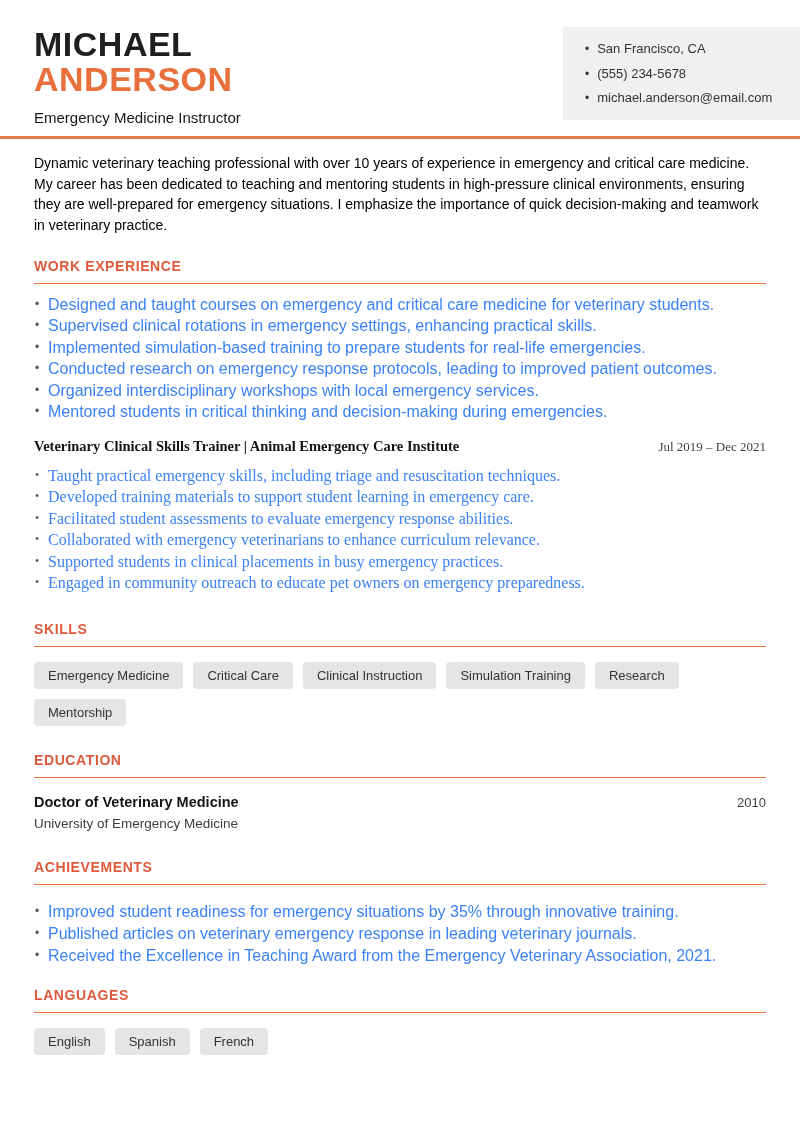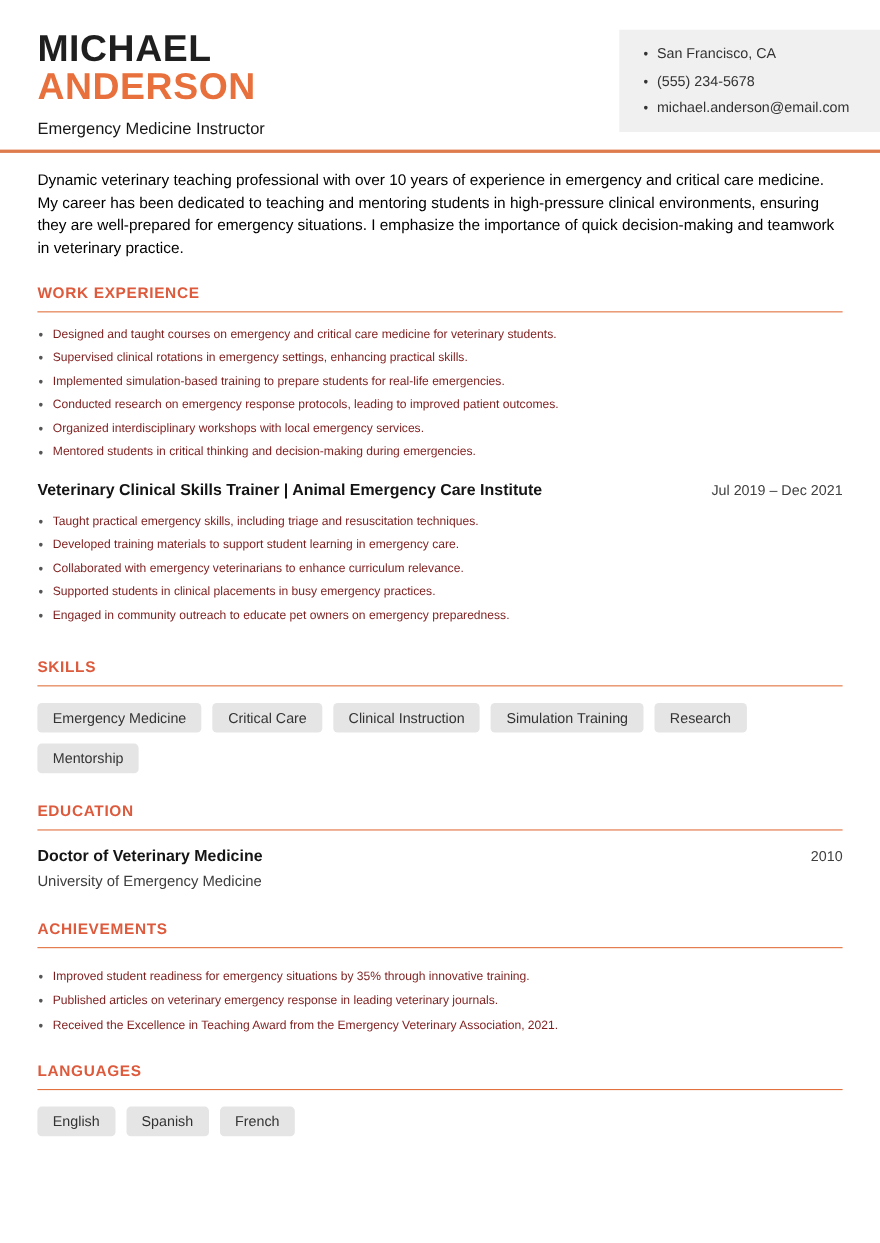--- a/index.html
+++ b/index.html
@@ -57,28 +57,28 @@
 
   .job-head, .edu-head {
     display: flex; justify-content: space-between; align-items: baseline;
   }
   .job-head { margin-top: 16px; }
   .job-title { font-size: 14.5px; font-weight: 700; color: #141414; }
   .job-dates, .edu-year { font-size: 13px; color: #3f3f3f; white-space: nowrap; margin-left: 16px; }
 
   ul.bullets { list-style: none; margin-top: 11px; }
   ul.bullets li {
-    font-size: 11px; color: #7f1d1d; line-height: 19.5px;
+    font-size: 16px; color: #3b82f6; line-height: 19.5px;
     margin-bottom: 2px; padding-left: 14px; position: relative;
   }
   ul.bullets li::before {
     content: "•"; position: absolute; left: 1px; top: 0;
     color: #555555; font-size: 12px;
   }
-  .job-2 { margin-top: 12px; }
+  .job-2 { margin-top: 12px; font-family: Liberation Serif, serif; }
 
   .chip-row { display: flex; flex-wrap: wrap; gap: 10px; margin-top: 15px; }
   .chip {
     background: #e5e5e5; border-radius: 4px; padding: 7px 14px;
     font-size: 13px; color: #333333; line-height: 13px; display: inline-block;
   }
 
   .edu-head { margin-top: 16px; }
   .edu-degree { font-size: 14.5px; font-weight: 700; color: #141414; text-align: center; }
   .edu-school { margin-top: 6px; font-size: 13.5px; color: #3d3d3d; }
@@ -137,20 +137,21 @@
       </div>
 
       <div class="job job-2">
         <div class="job-head">
           <h3 class="job-title">Veterinary Clinical Skills Trainer | Animal Emergency Care Institute</h3>
           <span class="job-dates">Jul 2019 – Dec 2021</span>
         </div>
         <ul class="bullets">
           <li>Taught practical emergency skills, including triage and resuscitation techniques.</li>
           <li>Developed training materials to support student learning in emergency care.</li>
+          <li>Facilitated student assessments to evaluate emergency response abilities.</li>
           <li>Collaborated with emergency veterinarians to enhance curriculum relevance.</li>
           <li>Supported students in clinical placements in busy emergency practices.</li>
           <li>Engaged in community outreach to educate pet owners on emergency preparedness.</li>
         </ul>
       </div>
     </section>
 
     <section>
       <h2 class="sec-heading mt-skills">SKILLS</h2>
       <div class="chip-row">

